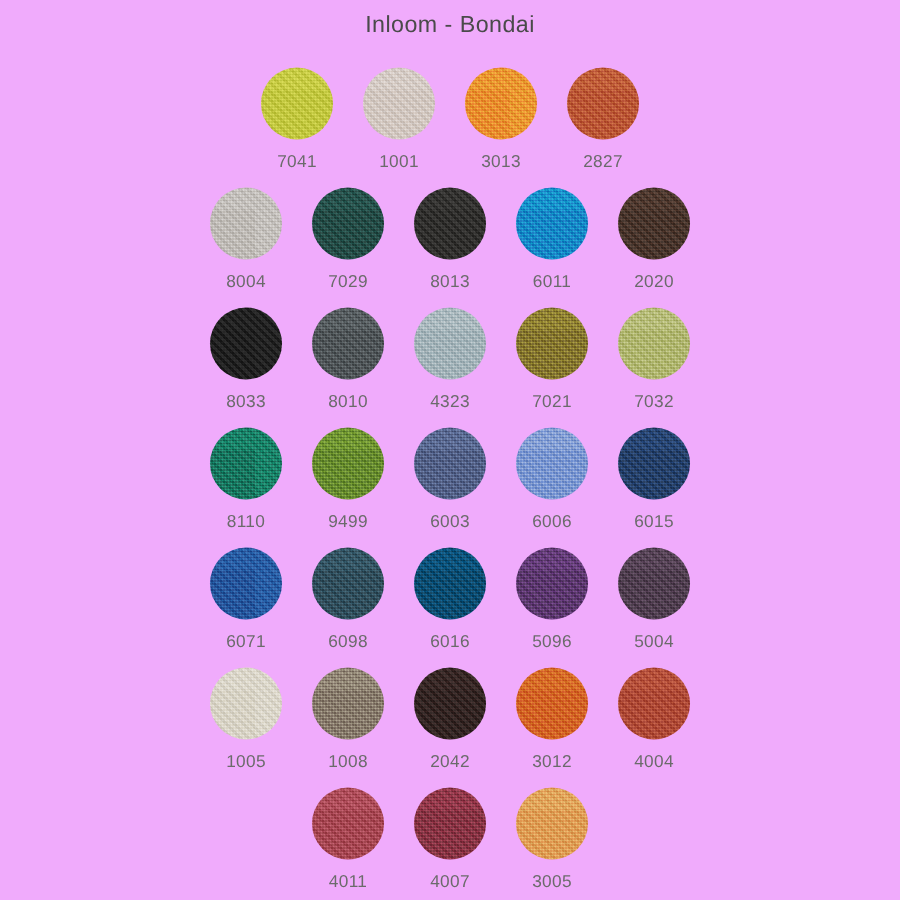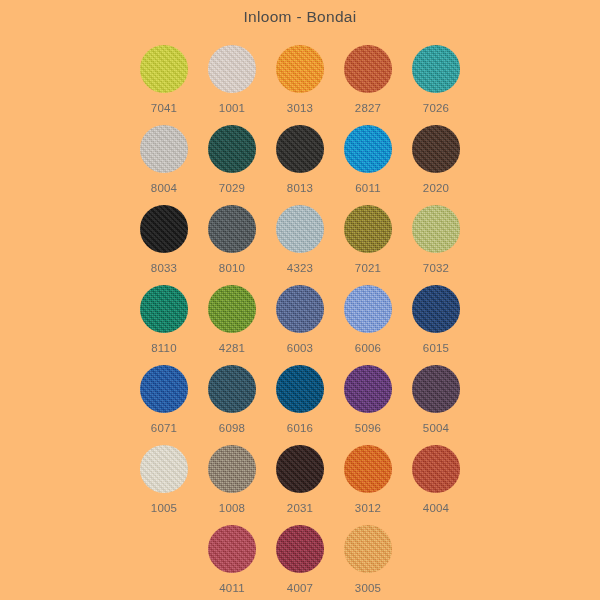--- a/index.html
+++ b/index.html
@@ -11,21 +11,21 @@
     width: 600px;
     height: 600px;
     font-family: "Liberation Sans", sans-serif;
     -webkit-font-smoothing: antialiased;
     overflow: hidden;
   }
   #page {
     position: relative;
     width: 600px;
     height: 600px;
-    background: #fdba74;
+    background: #f0abfc;
   }
   .title {
     position: absolute;
     top: 8px;
     left: 0;
     width: 600px;
     text-align: center;
     font-size: 15.5px;
     font-weight: 400;
     color: #4a4a4a;
@@ -121,26 +121,20 @@
             <div class="swatch" style="background-color: rgb(239, 146, 39);"></div>
           </div>
           <div class="label">3013</div>
         </div>
         <div class="cell">
           <div class="swatch-wrap">
             <div class="swatch" style="background-color: rgb(192, 86, 48);"></div>
           </div>
           <div class="label">2827</div>
         </div>
-        <div class="cell">
-          <div class="swatch-wrap">
-            <div class="swatch" style="background-color: rgb(45, 154, 154);"></div>
-          </div>
-          <div class="label">7026</div>
-        </div>
       </div>
       <div class="row">
         <div class="cell">
           <div class="swatch-wrap">
             <div class="swatch" style="background-color: rgb(196, 192, 187);"></div>
           </div>
           <div class="label">8004</div>
         </div>
         <div class="cell">
           <div class="swatch-wrap">
@@ -203,21 +197,21 @@
         <div class="cell">
           <div class="swatch-wrap">
             <div class="swatch" style="background-color: rgb(16, 121, 95);"></div>
           </div>
           <div class="label">8110</div>
         </div>
         <div class="cell">
           <div class="swatch-wrap">
             <div class="swatch" style="background-color: rgb(105, 144, 42);"></div>
           </div>
-          <div class="label">4281</div>
+          <div class="label">9499</div>
         </div>
         <div class="cell">
           <div class="swatch-wrap">
             <div class="swatch" style="background-color: rgb(82, 98, 140);"></div>
           </div>
           <div class="label">6003</div>
         </div>
         <div class="cell">
           <div class="swatch-wrap">
             <div class="swatch" style="background-color: rgb(126, 155, 214);"></div>
@@ -273,21 +267,21 @@
         <div class="cell">
           <div class="swatch-wrap">
             <div class="swatch" style="background-color: rgb(140, 127, 110);"></div>
           </div>
           <div class="label">1008</div>
         </div>
         <div class="cell">
           <div class="swatch-wrap">
             <div class="swatch" style="background-color: rgb(46, 30, 28);"></div>
           </div>
-          <div class="label">2031</div>
+          <div class="label">2042</div>
         </div>
         <div class="cell">
           <div class="swatch-wrap">
             <div class="swatch" style="background-color: rgb(217, 100, 30);"></div>
           </div>
           <div class="label">3012</div>
         </div>
         <div class="cell">
           <div class="swatch-wrap">
             <div class="swatch" style="background-color: rgb(180, 72, 50);"></div>

